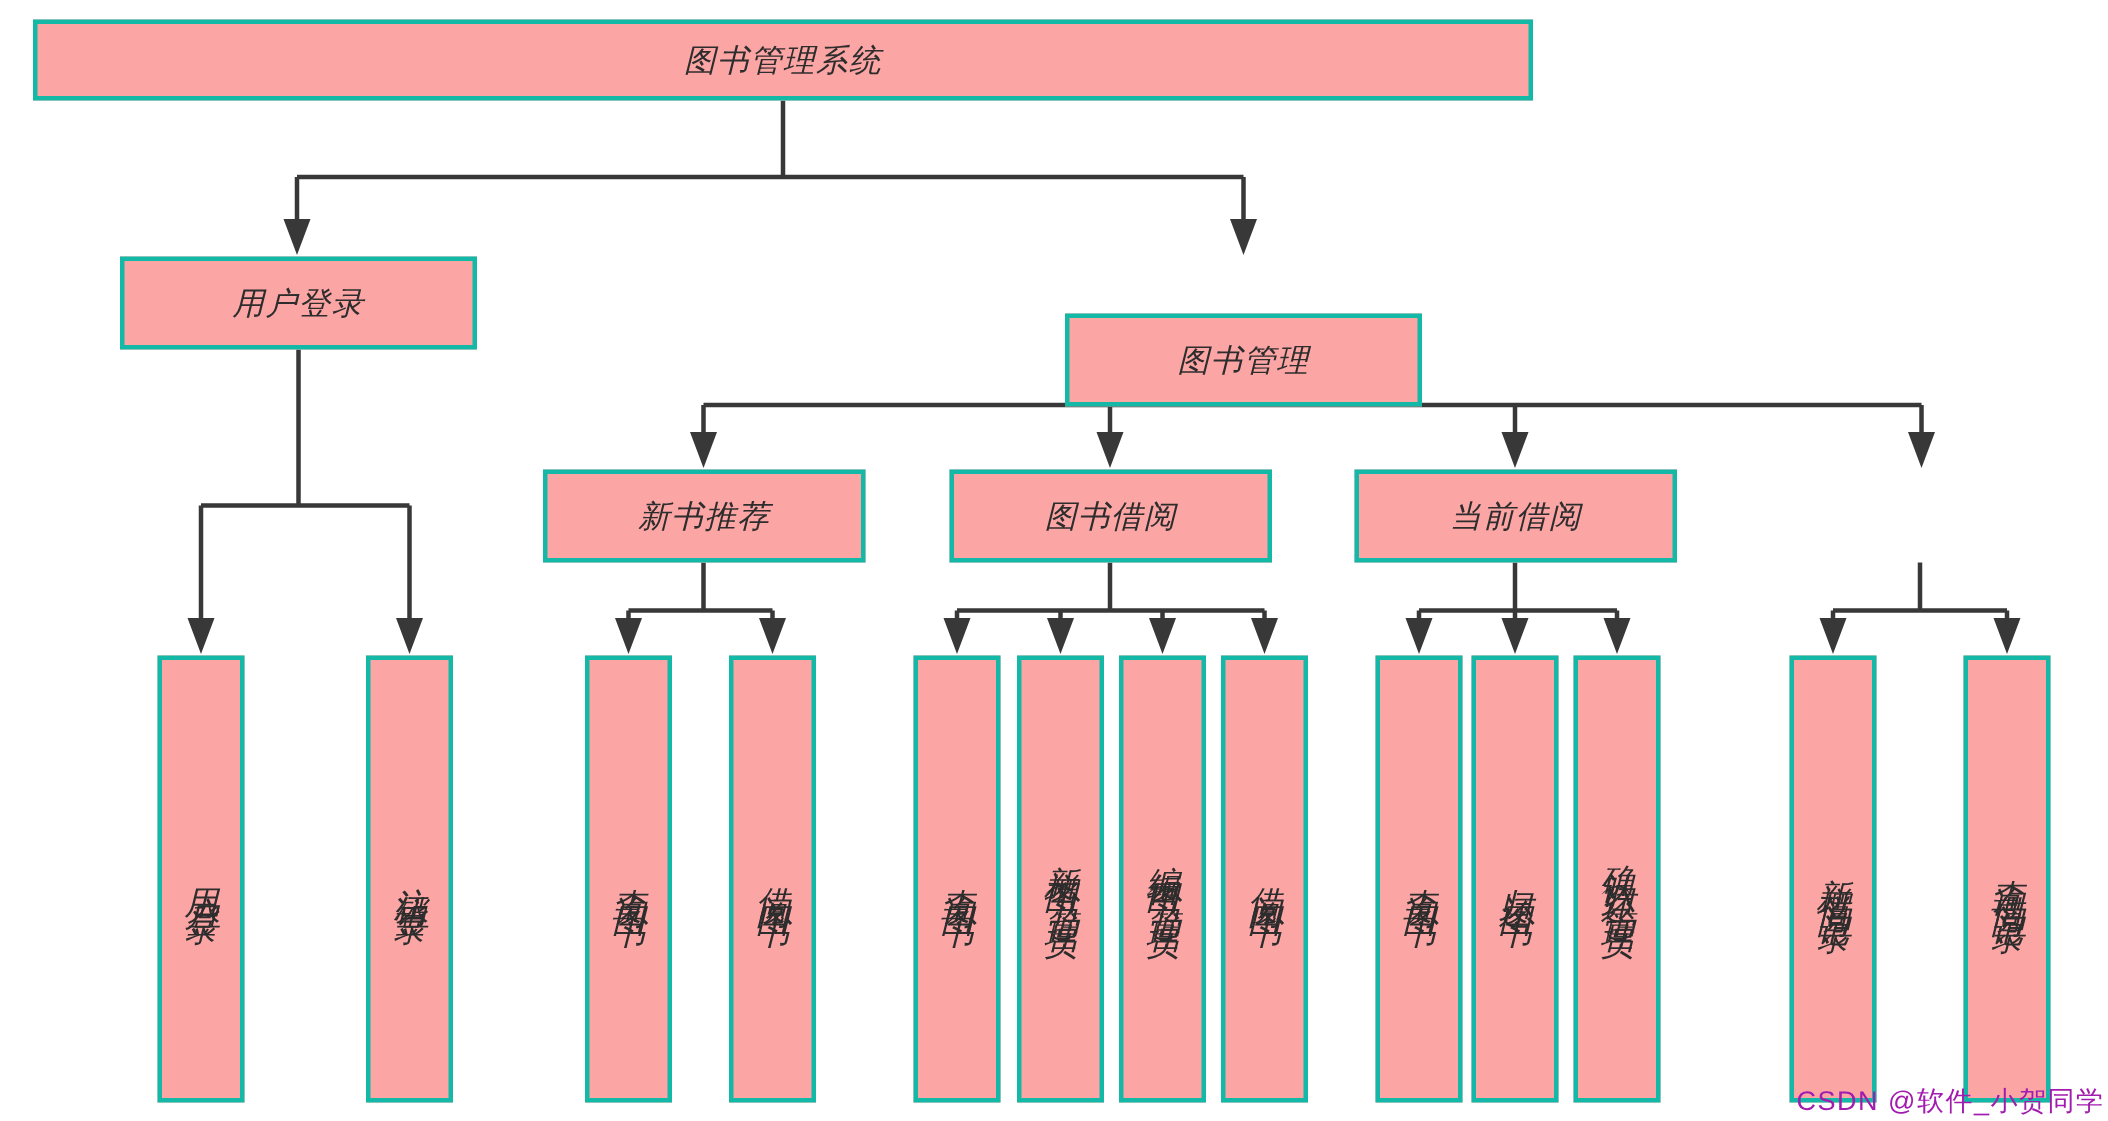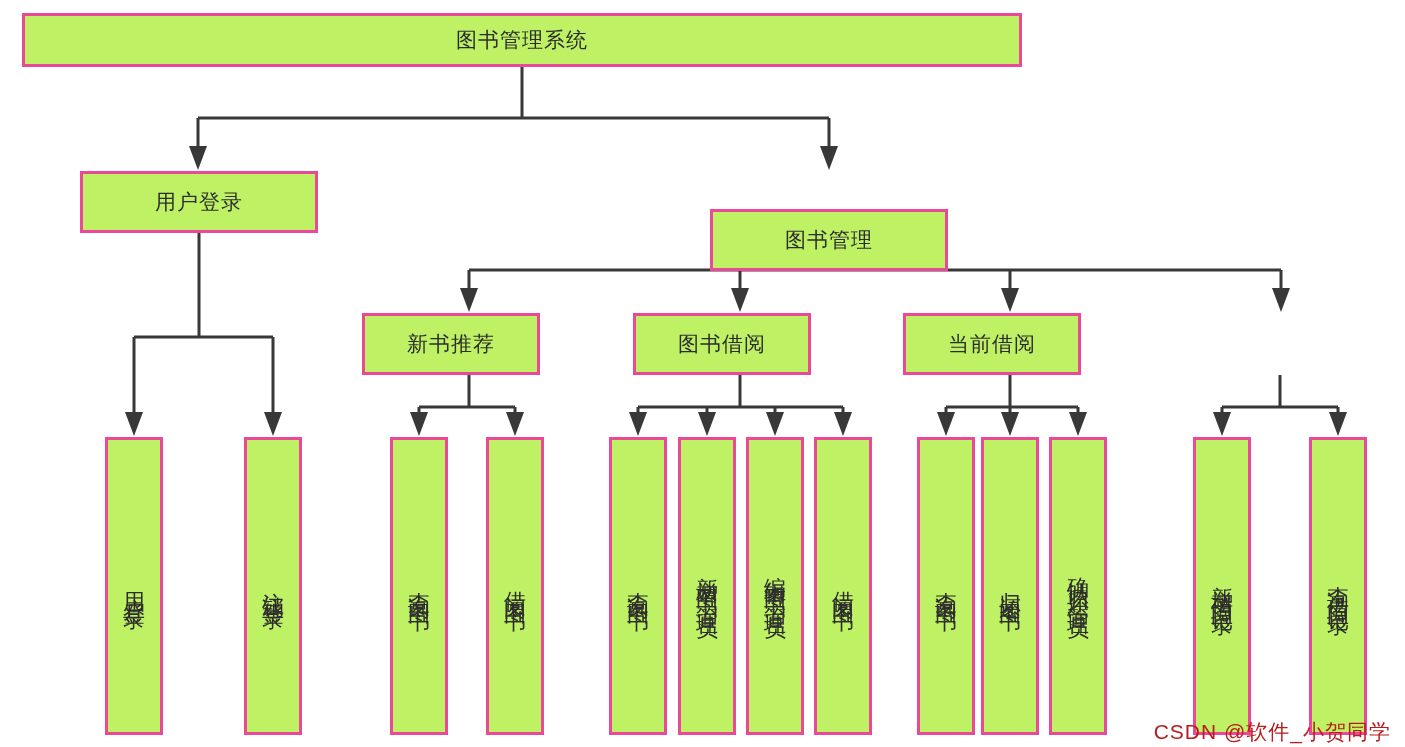--- a/index.html
+++ b/index.html
@@ -12,48 +12,49 @@
     overflow: hidden;
   }
   .connectors {
     position: absolute;
     left: 0; top: 0;
     width: 1405px; height: 747px;
   }
   .box {
     position: absolute;
     box-sizing: border-box;
-    border: 3px solid #ec4899;
-    background: #bef264;
+    border: 3px solid #14b8a6;
+    background: #fca5a5;
     color: #2d2d2d;
     display: flex;
     align-items: center;
     justify-content: center;
+    font-style: italic;
   }
   .box.h {
     font-size: 21px;
     letter-spacing: 1px;
     text-align: center;
   }
   .box.v {
     font-size: 22px;
     letter-spacing: 6px;
     writing-mode: vertical-lr;
     line-height: 1;
   }
   .root-box   { left: 22px;  top: 13px;  width: 1000px; height: 54px; }
   .l2-box     { top: 171px; width: 238px; height: 62px; }
-  .l3-box     { top: 313px; width: 178px; height: 62px; }
+  .l3-box     { top: 313px; width: 215px; height: 62px; }
   .leaf-box   { top: 437px; width: 58px;  height: 298px; }
   .watermark {
     position: absolute;
-    right: 14px;
+    right: 2px;
     bottom: 1px;
-    font-size: 21px;
-    color: #b91c1c;
+    font-size: 18px;
+    color: #a21caf;
     letter-spacing: 1px;
     white-space: nowrap;
   }
 </style>
 </head>
 <body>
 
 <div class="canvas">
 
   <svg class="connectors" viewBox="0 0 1405 747" xmlns="http://www.w3.org/2000/svg">

